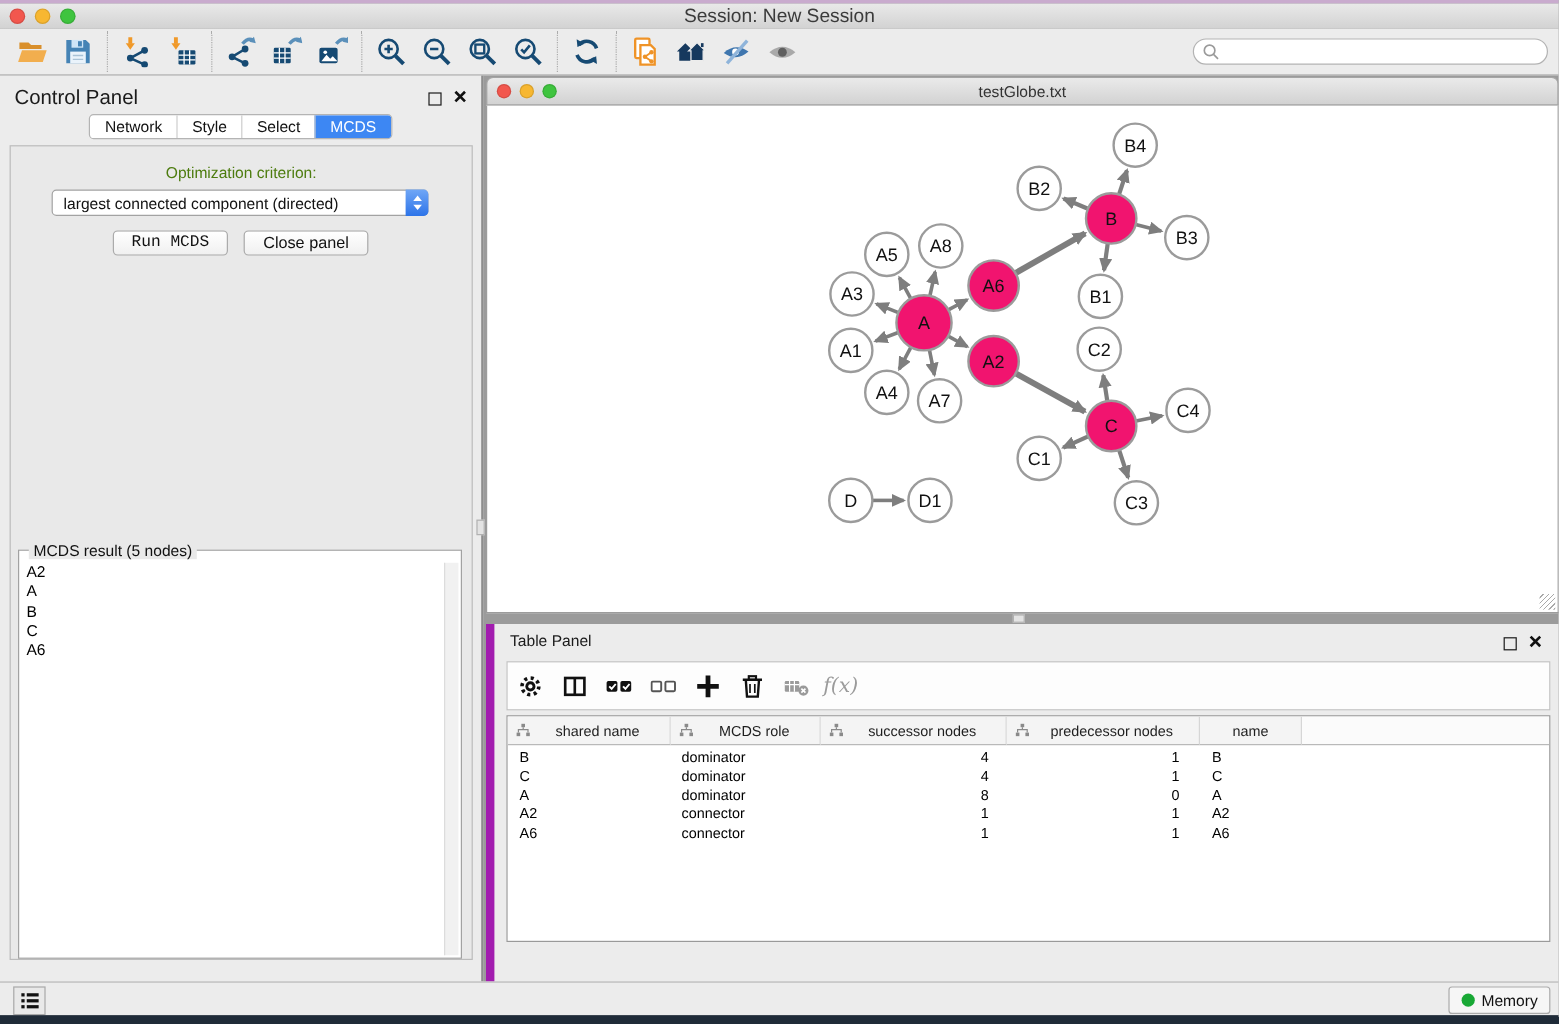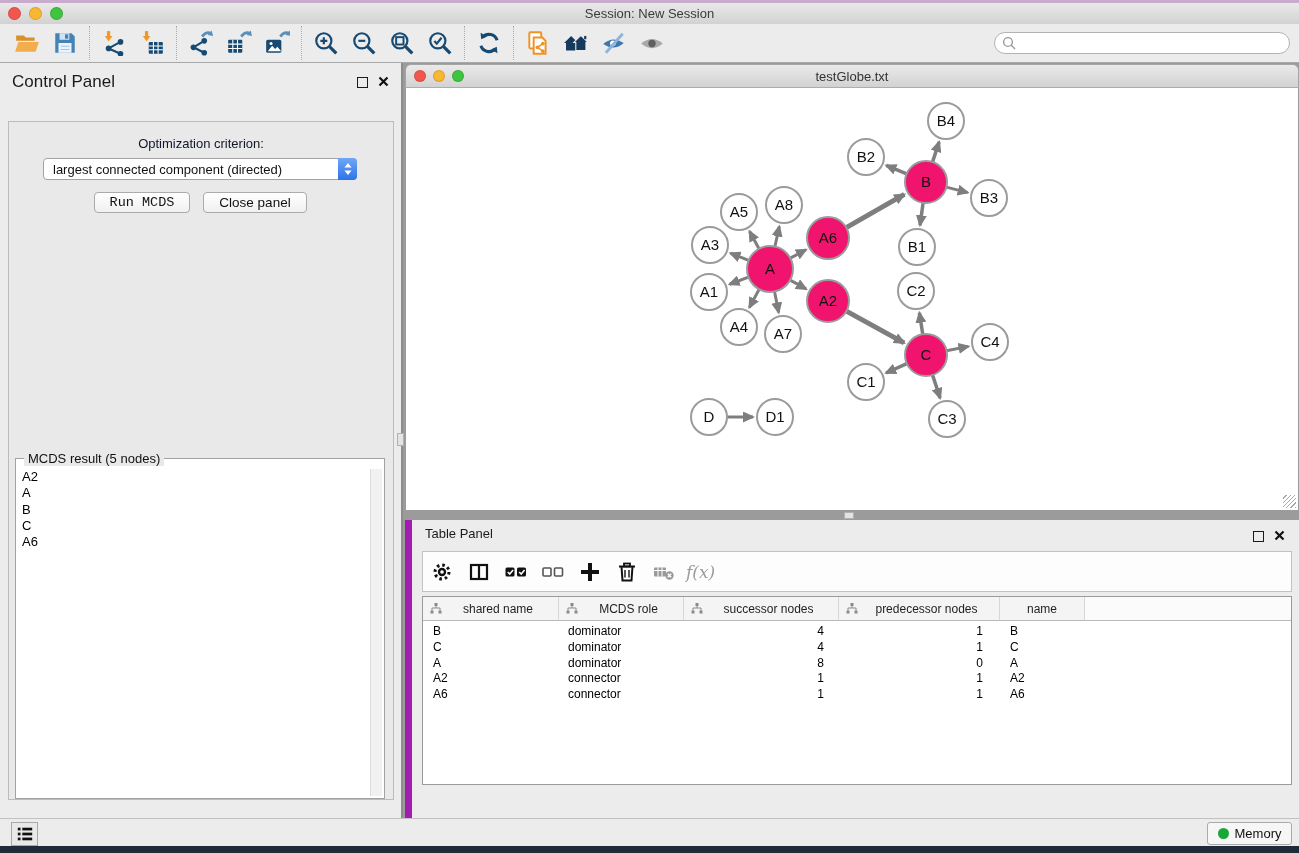--- a/index.html
+++ b/index.html
@@ -10,21 +10,21 @@
   
   #desktop-top{position:absolute;left:0;top:0;width:100%;height:3px;background:#c9abce;}
   #desktop-bottom{position:absolute;left:0;top:846px;width:100%;height:7px;background:#1f2b38;}
 
   
   #titlebar{position:absolute;left:0;top:3px;width:100%;height:21px;
     background:linear-gradient(#e9e9e9,#d2d2d2);border-bottom:1px solid #a9a9a9;
     display:flex;align-items:center;}
   .lights{display:flex;gap:8px;margin-left:8px;}
   .light{width:13px;height:13px;border-radius:50%;box-shadow:inset 0 0 0 1px rgba(0,0,0,.12);}
-  #titlebar .title{position:absolute;left:0;right:0;text-align:center;font-size:13px;color:#3b3b3b;}
+  #titlebar .title{position:absolute;left:0;right:0;text-align:center;font-size:16px;color:#3b3b3b;}
 
   
   #toolbar{position:absolute;left:0;top:24px;width:100%;height:39px;background:#ececec;
     border-bottom:1px solid #a8a8a8;display:flex;align-items:center;box-sizing:border-box;}
   .tbi{width:38px;height:34px;display:flex;align-items:center;justify-content:center;}
   .tbi svg{width:26px;height:26px;}
   .tbsep{border-left:1px dotted #ababab;height:34px;margin:0 5px;}
   #search-wrap{margin-left:auto;margin-right:9px;position:relative;width:296px;height:22px;}
   #search-wrap input{width:100%;height:100%;box-sizing:border-box;border:1px solid #b3b3b3;border-radius:11px;
     background:#fff;padding-left:26px;font-size:13px;outline:none;}
@@ -35,21 +35,21 @@
   #cp-header{position:absolute;left:12px;top:9px;font-size:17px;color:#1b1b1b;}
   .win-btns{position:absolute;right:12px;top:10px;display:flex;gap:10px;align-items:center;}
   .float-btn{width:9px;height:9px;border:1.5px solid #1b1b1b;display:inline-block;}
   
   .seg{display:inline-flex;border:1px solid #b4b4b4;border-radius:4px;overflow:hidden;background:#fff;}
   .seg .tab{padding:2px 12px;font-size:13px;color:#111;border-left:1px solid #cdcdcd;line-height:15px;white-space:nowrap;}
   .seg .tab:first-child{border-left:none;}
   .seg .tab.active{background:#3d87f3;color:#fff;}
   #cp-tabs-row{position:absolute;left:0;top:32px;width:100%;display:flex;justify-content:center;}
   #cp-content{position:absolute;left:8px;top:58px;width:386px;height:679px;background:#e9e9e9;border:1px solid #bcbcbc;box-sizing:border-box;}
-  #opt-label{position:absolute;left:0;top:14px;width:100%;text-align:center;font-size:13px;color:#0f172a;}
+  #opt-label{position:absolute;left:0;top:14px;width:100%;text-align:center;font-size:13px;color:#4d7c0f;}
   #criterion{position:absolute;left:34px;top:36px;width:314px;height:22px;background:#fff;border:1px solid #a3a3a3;
     border-radius:4px;box-sizing:border-box;display:flex;align-items:center;font-size:13px;color:#111;}
   #criterion .val{padding-left:9px;flex:1;white-space:nowrap;overflow:hidden;}
   #criterion .stepper{width:19px;height:22px;margin:-1px -1px -1px 0;border-radius:0 4px 4px 0;
     background:linear-gradient(#6fa6f6,#2d74e9);display:flex;align-items:center;justify-content:center;}
   .btn{position:absolute;height:21px;background:linear-gradient(#ffffff,#f0f0f0);border:1px solid #ababab;border-radius:4px;
     font-size:13.5px;color:#111;display:flex;align-items:center;justify-content:center;box-sizing:border-box;}
   #run-btn{left:85px;top:70px;width:96px;font-family:Liberation Mono, monospace;}
   #close-btn{left:194px;top:70px;width:104px;}
   #result-group{position:absolute;left:6px;top:336px;width:368px;height:339px;border:1px solid #a2a2a2;background:#fff;}
@@ -271,20 +271,28 @@
     </span>
   </div>
 
   <div id="control-panel">
     <div id="cp-header">Control Panel</div>
     <div class="win-btns">
       <span class="float-btn"></span>
       <span><svg width="11" height="11" viewBox="0 0 11 11">
             <path d="M1.5 1.5l8 8M9.5 1.5l-8 8" stroke="#111" stroke-width="2.2"></path>
           </svg></span>
+    </div>
+    <div id="cp-tabs-row">
+      <span class="seg">
+          <span class="tab">Network</span>
+          <span class="tab">Style</span>
+          <span class="tab">Select</span>
+          <span class="tab active">MCDS</span>
+        </span>
     </div>
     <div id="cp-content">
       <div id="opt-label">Optimization criterion:</div>
       <div id="criterion">
         <span class="val">largest connected component (directed)</span>
         <span class="stepper">
           <svg width="10" height="14" viewBox="0 0 10 14">
               <path d="M5 1l3.6 4.4H1.4z" fill="#fff"></path>
               <path d="M5 13L1.4 8.6h7.2z" fill="#fff"></path>
             </svg>

